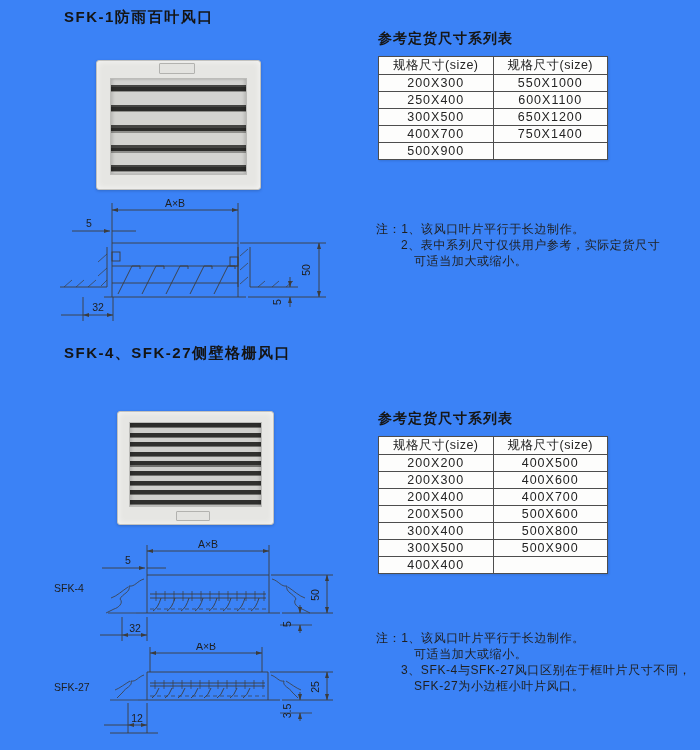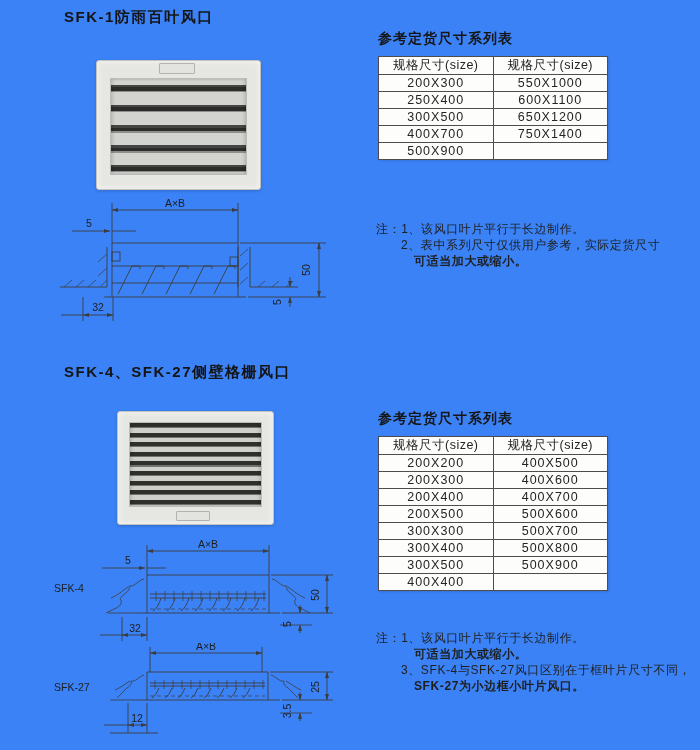--- a/index.html
+++ b/index.html
@@ -8,21 +8,21 @@
     position:relative; width:700px; height:750px;
     background:#3b82f6; overflow:hidden;
     font-family:"Liberation Sans","DejaVu Sans",sans-serif;
     color:#1c1c1c;
   }
   .sec-title {
     position:absolute; font-size:15px; font-weight:bold;
     letter-spacing:1.5px; color:#141414; white-space:nowrap;
   }
   .t1 { left:64px; top:8px; }
-  .t2 { left:64px; top:363px; }
+  .t2 { left:64px; top:344px; }
 
   
   .photo {
     position:absolute; border-radius:3px;
     background:linear-gradient(150deg,#ececе9,#e6e6e3 40%,#dddddA);
     background-color:#e6e6e3;
     border:1px solid #c2c2bf;
     box-shadow:0 1px 3px rgba(0,0,0,0.18), inset 0 0 6px rgba(255,255,255,0.7);
   }
   .photo1 { left:96px; top:60px; width:165px; height:130px; }
@@ -69,21 +69,21 @@
 
   
   .notes {
     position:absolute; font-size:12px; line-height:16px;
     color:#1f1f1f; letter-spacing:0.6px;
   }
   .n1 { left:376px; top:221px; }
   .n2 { left:376px; top:630px; }
   .note-line { white-space:nowrap; }
   .note-line.ind1 { padding-left:25px; }
-  .note-line.ind2 { padding-left:38px;font-weight:bold; }
+  .note-line.ind2 { padding-left:38px; }
 
   
   .diag { position:absolute; }
   .d1 { left:58px; top:196px; width:290px; height:140px; }
   .d2 { left:40px; top:537px; width:335px; height:108px; }
   .d3 { left:40px; top:643px; width:335px; height:100px; }
   .diag text {
     font-family:"Liberation Sans","DejaVu Sans",sans-serif;
     fill:#1e1e1e;
   }
@@ -295,24 +295,20 @@
           </tr>
           <tr>
             <td>200X400</td>
             <td>400X700</td>
           </tr>
           <tr>
             <td>200X500</td>
             <td>500X600</td>
           </tr>
           <tr>
-            <td>300X300</td>
-            <td>500X700</td>
-          </tr>
-          <tr>
             <td>300X400</td>
             <td>500X800</td>
           </tr>
           <tr>
             <td>300X500</td>
             <td>500X900</td>
           </tr>
           <tr>
             <td>400X400</td>
             <td></td>

